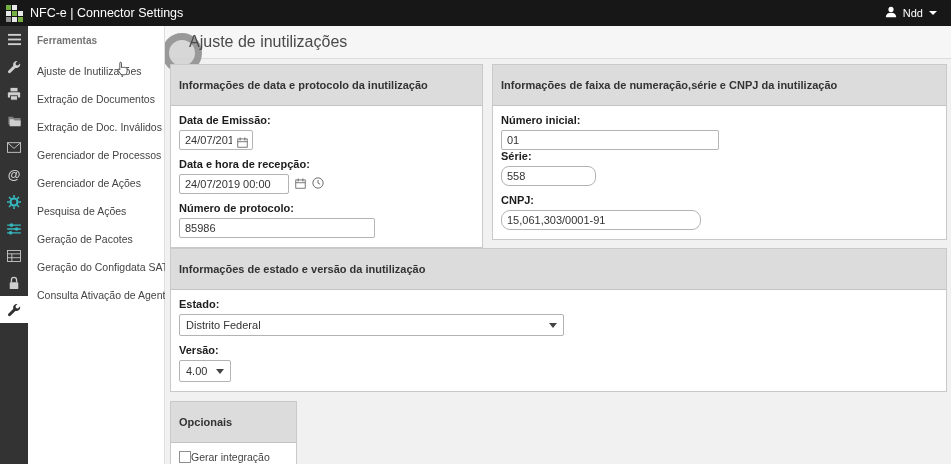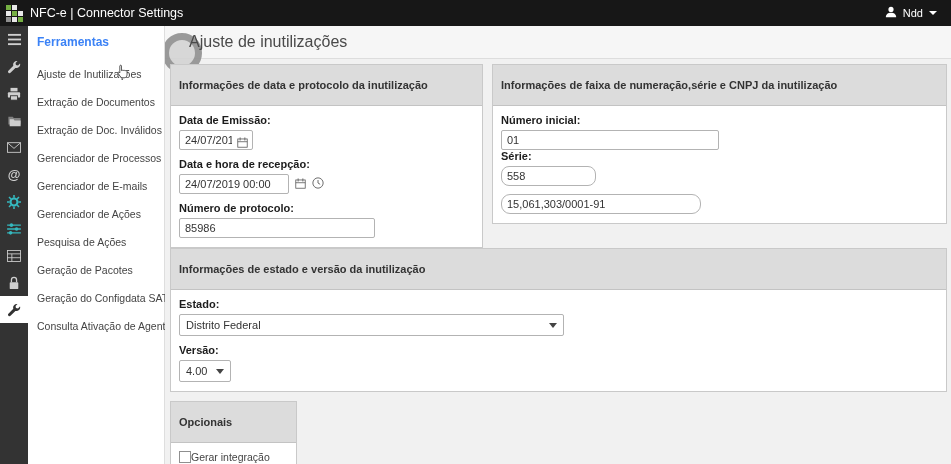--- a/index.html
+++ b/index.html
@@ -24,21 +24,21 @@
   
   .layout { display: flex; height: 438px; }
 
   
   .rail { width: 28px; background: #333; display: flex; flex-direction: column; }
   .rail-item { height: 27px; display: flex; align-items: center; justify-content: center; cursor: pointer; }
   .rail-item.active { background: #fff; }
 
   
   .sidebar { width: 137px; background: #fff; border-right: 1px solid #dedede; position: relative; }
-  .sidebar-heading { font-size: 12px; font-weight: bold; color: #3b82f6; padding: 9px 8px 11px 9px; }
+  .sidebar-heading { font-size: 10px; font-weight: bold; color: #737373; padding: 9px 8px 11px 9px; }
   .side-item { font-size: 10.5px; color: #444; padding: 8px 4px 8px 9px; cursor: pointer; position: relative; white-space: nowrap; }
   .cursor-pointer { position: absolute; left: 88px; top: 4px; z-index: 5; }
 
   
   .main { flex: 1; background: #f1f1f1; position: relative; overflow: hidden; }
   .page-header { height: 33px; background: #f6f6f6; border-bottom: 1px solid #ddd;
                  display: flex; align-items: center; position: relative; }
   .watermark-circle { position: absolute; left: -3px; top: 7px; width: 40px; height: 40px;
                       border-radius: 50%; border: 7px solid #909090; background: #d4d4d4; opacity: .9; }
   .page-title { font-size: 16px; color: #4a4a4a; margin-left: 24px; position: relative; z-index: 1; }
@@ -209,21 +209,20 @@
       <span>Ajuste de Inutilizações</span>
       <span class="cursor-pointer">
         <svg width="13" height="15" viewBox="0 0 14 16">
             <path d="M5 1.2c.55 0 .9.4.9.95V7l.9-.1c0-.7 1.3-.7 1.3 0l.9.1c.1-.55 1.1-.45 1.1.15l.85.15c.15-.45.95-.35.95.25V11c0 2-1 3.8-3.2 3.8H7.2c-1.1 0-2.1-.55-2.7-1.5L2.3 9.9c-.55-.9.5-1.7 1.2-.95l.6.65V2.15c0-.55.35-.95.9-.95z" fill="#fff" stroke="#222" stroke-width=".8"></path>
           </svg>
       </span>
     </div>
     <div class="side-item"><span>Extração de Documentos</span></div>
     <div class="side-item"><span>Extração de Doc. Inválidos</span></div>
     <div class="side-item"><span>Gerenciador de Processos</span></div>
-    <div class="side-item"><span>Gerenciador de E-mails</span></div>
     <div class="side-item"><span>Gerenciador de Ações</span></div>
     <div class="side-item"><span>Pesquisa de Ações</span></div>
     <div class="side-item"><span>Geração de Pacotes</span></div>
     <div class="side-item"><span>Geração do Configdata SAT</span></div>
     <div class="side-item"><span>Consulta Ativação de Agente</span></div>
   </div>
 
   <div class="main">
 
     <div class="page-header">
@@ -287,20 +286,21 @@
               <div class="fg">
                 <label>Número inicial:</label>
                 <input class="txt w-start" value="01" style="">
               </div>
             </div>
             <div class="fg">
               <label>Série:</label>
               <input class="txt w-serie" value="558" style="">
             </div>
             <div class="fg">
+              <label>CNPJ:</label>
               <input class="txt w-cnpj" value="15,061,303/0001-91" style="">
             </div>
           </div>
         </div>
       </div>
 
       <div class="panel panel-state">
         <div class="panel-h">Informações de estado e versão da inutilização</div>
         <div class="panel-b">
           <div class="fg">

